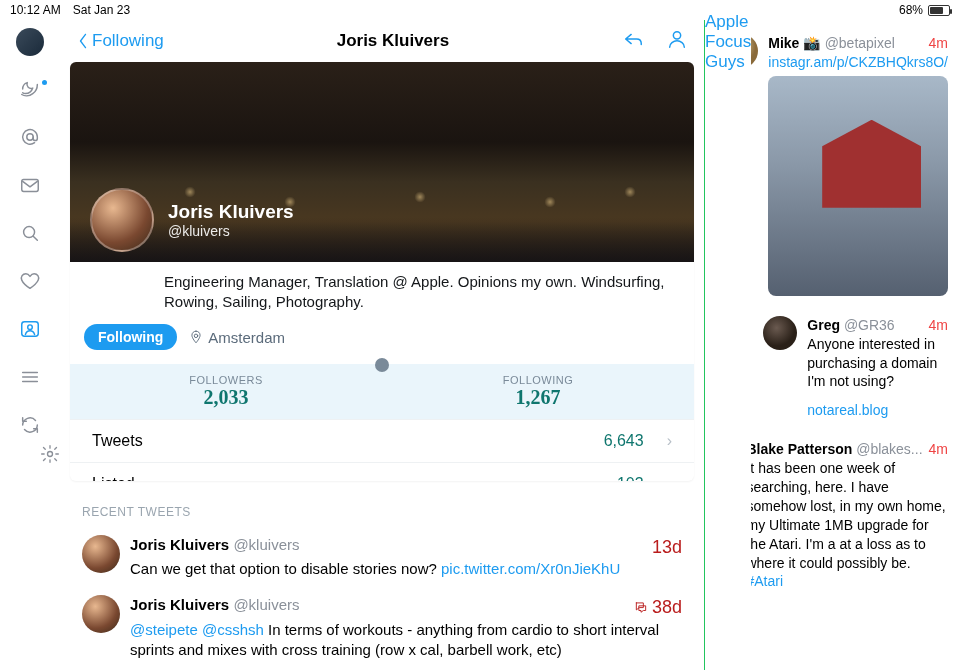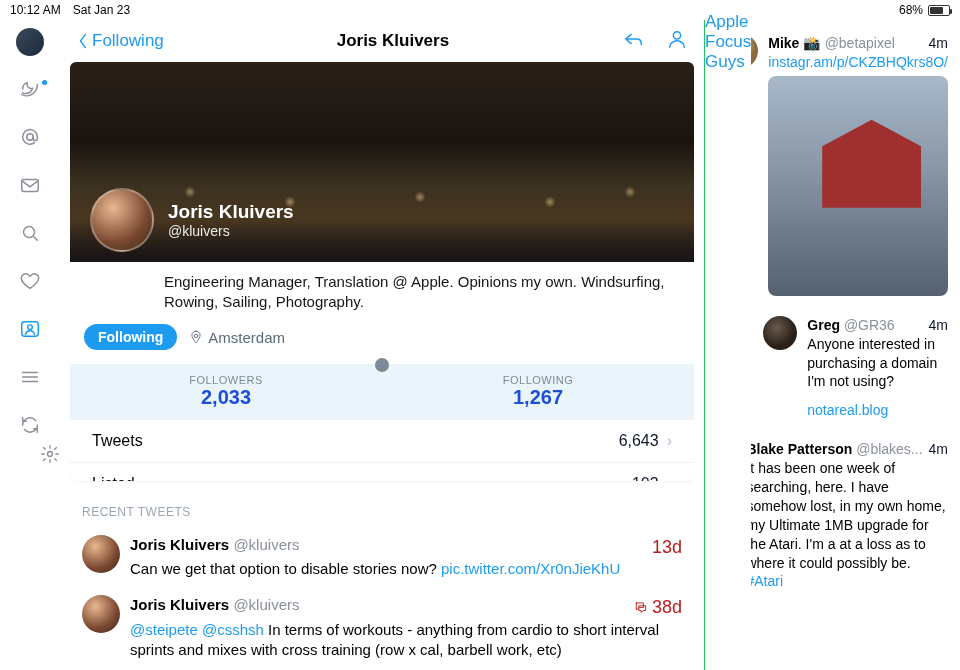--- a/index.html
+++ b/index.html
@@ -46,25 +46,25 @@
 
 .bio-row { padding: 10px 14px 8px 94px; font-size: 15px; color: #14171a; line-height: 1.35; }
 .follow-loc { display: flex; align-items: center; gap: 12px; padding: 4px 14px 14px; }
 .follow-pill { background: #1d9bf0; color: #fff; font-size: 14px; font-weight: 600; padding: 5px 14px; border-radius: 14px; cursor: pointer; }
 .loc { display: flex; align-items: center; gap: 5px; color: #5b6b7b; font-size: 15px; }
 .loc svg { width: 14px; height: 14px; }
 
 .stats-bar { display: flex; background: #eaf5fb; position: relative; }
 .stats-bar .stat { flex: 1; text-align: center; padding: 10px 0; cursor: pointer; }
 .stat .label { font-size: 11px; letter-spacing: 0.5px; color: #7a8a99; text-transform: uppercase; }
-.stat .value { font-size: 20px; font-weight: 700; color: #1d4ed8; }
+.stat .value { font-size: 20px; font-weight: 700; color: #0f766e; font-family: Liberation Serif, serif; }
 .knob { position: absolute; top: -6px; left: 50%; transform: translateX(-50%); width: 14px; height: 14px; border-radius: 50%; background: #7a8a99; }
 
 .list-row { display: flex; align-items: center; justify-content: space-between; padding: 12px 22px; border-top: 1px solid #eef1f3; font-size: 16px; cursor: pointer; }
-.list-row .count { color: #0f172a; margin-right: 8px; }
+.list-row .count { color: #0f766e; margin-right: 23px; }
 .chev { color: #b8c0c8; }
 
 .section-title { padding: 24px 22px 10px; font-size: 12px; letter-spacing: 0.5px; color: #9aa5af; }
 
 .tweet { display: flex; gap: 10px; padding: 6px 22px 10px; }
 .tweet-av { width: 38px; height: 38px; border-radius: 50%; background: radial-gradient(circle at 35% 30%, #e8b890, #7a4830 60%, #3a2818); flex-shrink: 0; }
 .tweet-body { flex: 1; font-size: 15px; line-height: 1.35; }
 .tweet-head { display: flex; justify-content: space-between; align-items: flex-start; }
 .tweet-name { font-weight: 700; }
 .tweet-handle { color: #8a9099; font-weight: 400; }
@@ -81,21 +81,21 @@
 .feed { overflow-y: auto; padding: 6px 0; }
 .feed-item { display: flex; gap: 10px; padding: 8px 12px 12px; justify-content: flex-end; }
 .feed-av { width: 34px; height: 34px; border-radius: 50%; flex-shrink: 0; }
 .av-mike { background: radial-gradient(circle at 40% 35%, #f0e0b0, #8a6a3a 60%); }
 .av-greg { background: radial-gradient(circle at 40% 35%, #6a5a50, #2a2018 60%); }
 .av-blake { background: radial-gradient(circle at 40% 35%, #d0b890, #6a5030 60%); }
 .feed-body { flex: 1; font-size: 14px; line-height: 1.35; }
 .feed-head { display: flex; justify-content: space-between; gap: 6px; align-items: baseline; }
 .feed-name { font-weight: 700; white-space: nowrap; overflow: hidden; text-overflow: ellipsis; }
 .feed-handle { color: #8a9099; font-weight: 400; }
-.feed-age { color: #0f172a; flex-shrink: 0; }
+.feed-age { color: #ef4444; flex-shrink: 0; }
 .media-img { width: 100%; height: 220px; border-radius: 8px; margin-top: 4px; background: linear-gradient(to bottom, #a8b8c8 0%, #8a98a8 40%, #556070 100%); position: relative; overflow: hidden; }
 .media-img::after { content:""; position:absolute; left:30%; top:20%; width:55%; height:40%; background:#a03030; clip-path: polygon(0 100%, 0 30%, 50% 0, 100% 30%, 100% 100%); }
 .hashtag { color: #1d9bf0; }
 
 svg { stroke: currentColor; fill: none; stroke-width: 1.6; stroke-linecap: round; stroke-linejoin: round; }
 .battery-shell { width: 22px; height: 11px; border: 1px solid #333; border-radius: 2px; position: relative; }
 .battery-shell::after { content:""; position:absolute; right:-3px; top:3px; width:2px; height:5px; background:#333; border-radius:1px; }
 .battery-fill { position:absolute; left:1px; top:1px; bottom:1px; width:65%; background:#333; border-radius:1px; }
 </style>
 </head>

